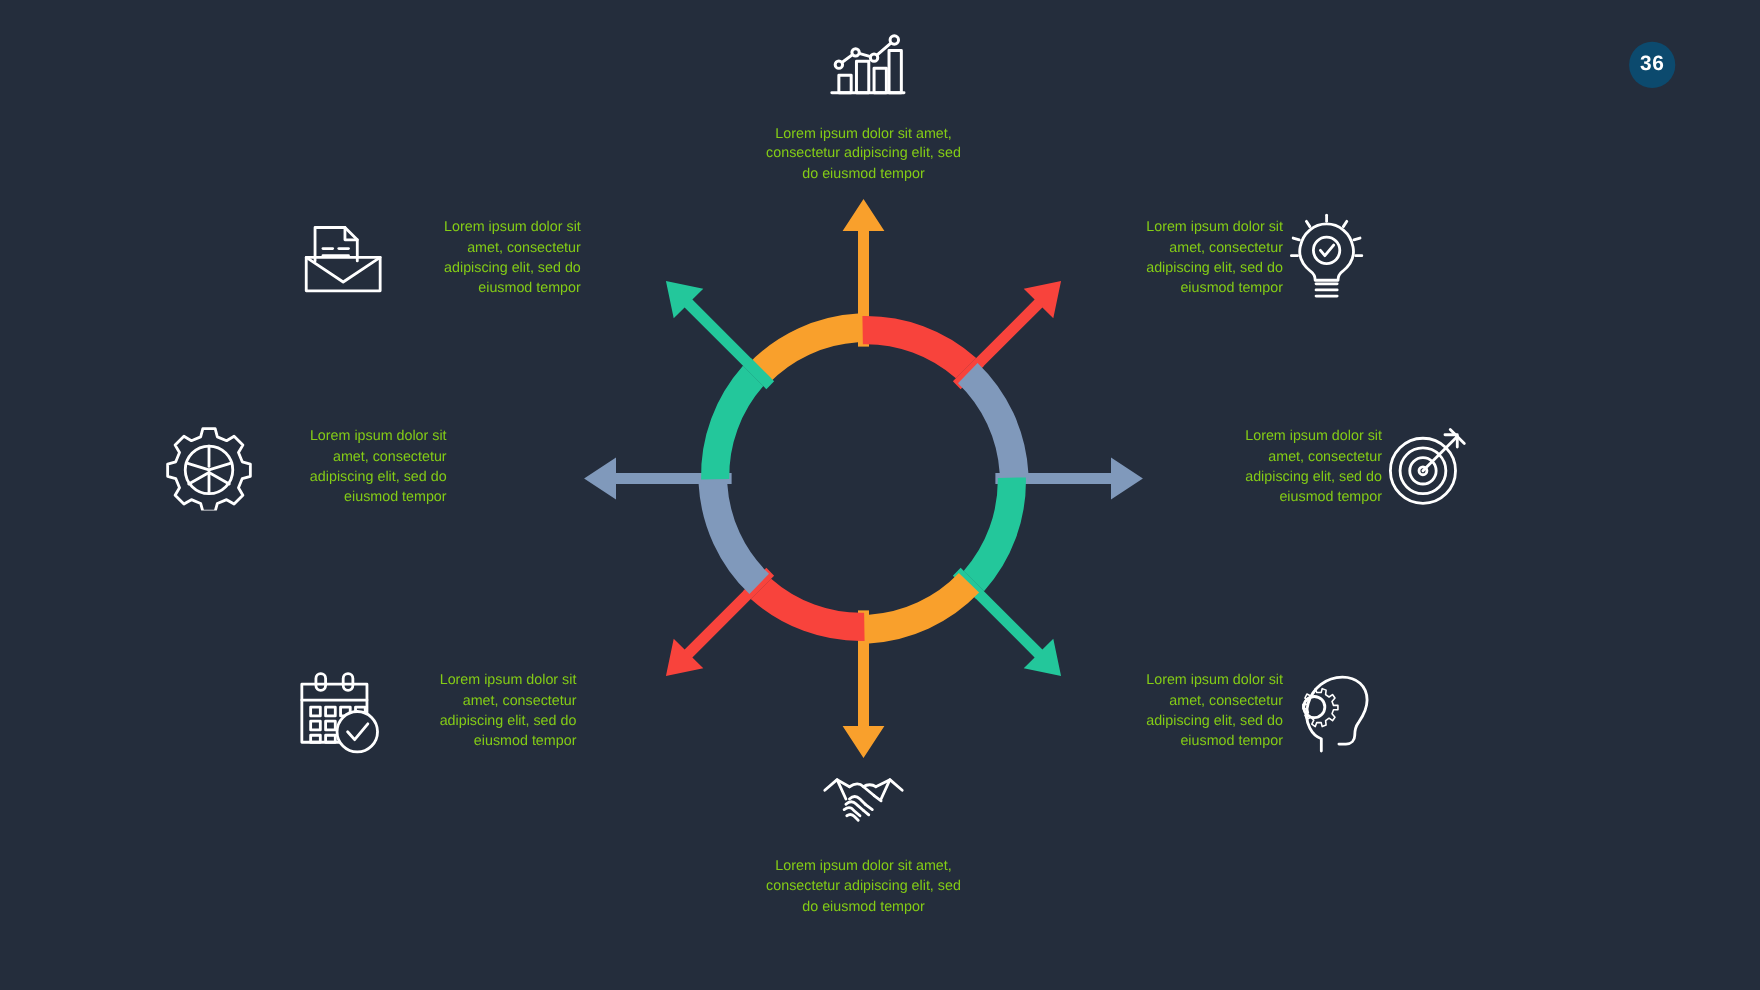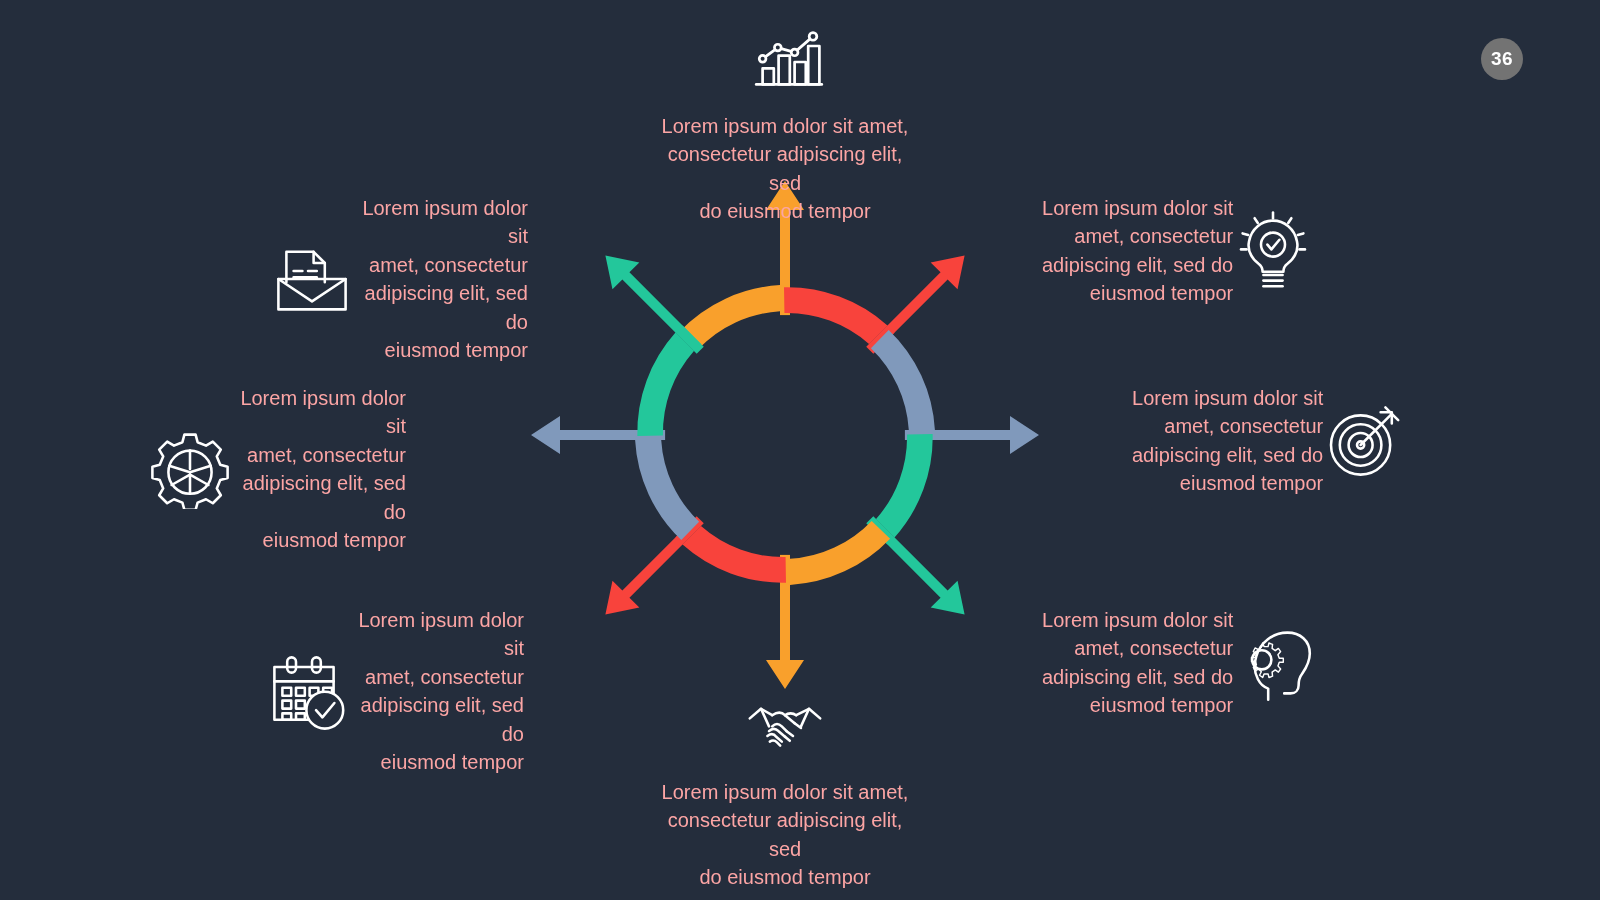--- a/index.html
+++ b/index.html
@@ -23,21 +23,21 @@
   }
 
   
   .badge {
     position: absolute;
     top: 38px;
     left: 1481px;
     width: 42px;
     height: 42px;
     border-radius: 50%;
-    background: #737373;
+    background: #0c4a6e;
     color: #ffffff;
     font-size: 19px;
     font-weight: bold;
     display: flex;
     align-items: center;
     justify-content: center;
     letter-spacing: 0.5px;
   }
 
   
@@ -50,23 +50,23 @@
   }
   .wheel svg { display: block; }
 
   
   .item {
     position: absolute;
     display: flex;
     align-items: center;
   }
   .item .txt {
-    font-size: 20px;
+    font-size: 13px;
     line-height: 1.42;
-    color: #fca5a5;
+    color: #84cc16;
     white-space: pre-line;
   }
   .item .ico {
     flex: 0 0 auto;
     width: 80px;
     height: 80px;
     display: flex;
     align-items: center;
     justify-content: center;
   }

